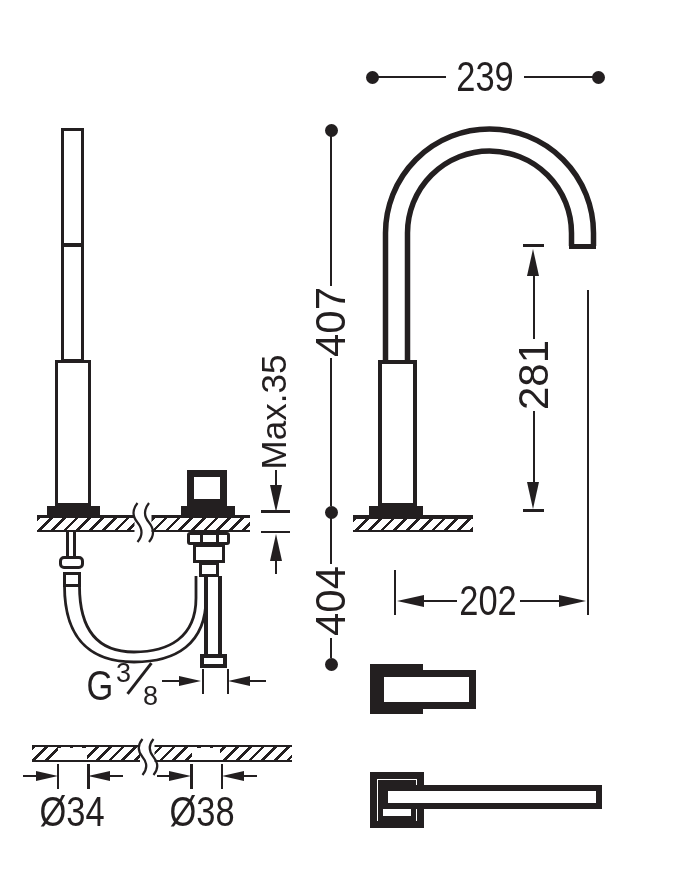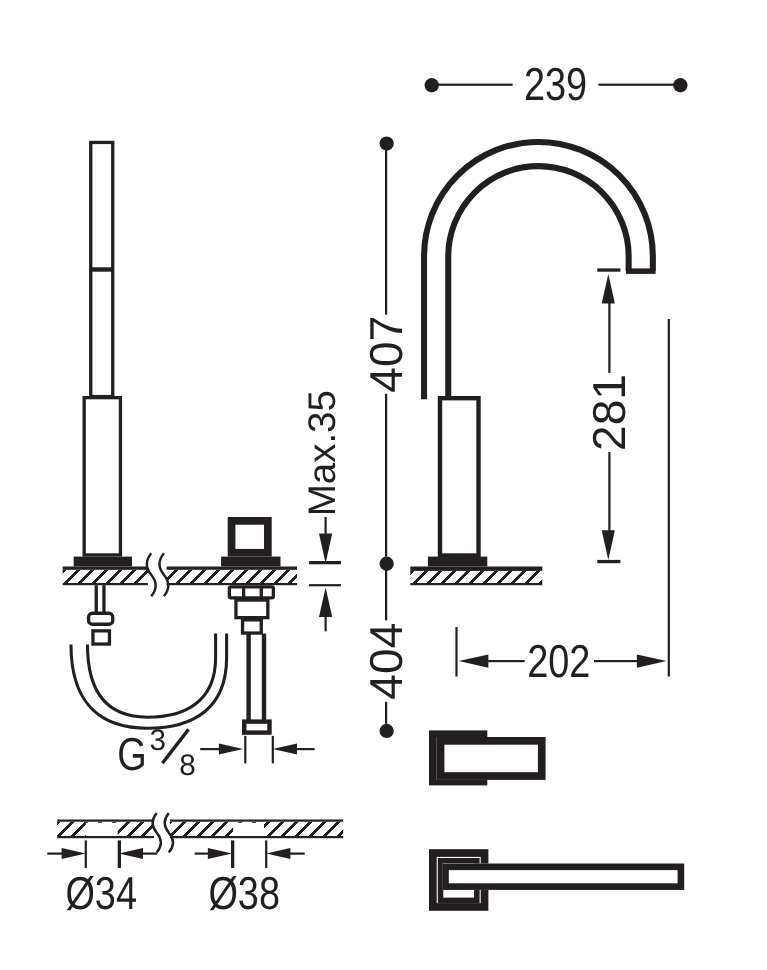--- a/index.html
+++ b/index.html
@@ -1,20 +1,20 @@
 <!DOCTYPE html>
 <html><head>
 <meta charset="utf-8">
 <style>
   :root{ --ink:#231f20; --paper:#ffffff; }
   html,body{margin:0;padding:0;background:var(--paper);}
   #canvas{position:relative;width:697px;height:882px;background:var(--paper);overflow:hidden;
           font-family:"Liberation Sans",sans-serif;}
   .abs{position:absolute;}
-  .grp{position:absolute;inset:0;margin-left:20px;}
+  .grp{position:absolute;inset:0;}
   
   .box{position:absolute;box-sizing:border-box;border:3px solid var(--ink);background:transparent;}
   .fill{position:absolute;background:var(--ink);}
   .hline{position:absolute;height:2.5px;background:var(--ink);}
   .vline{position:absolute;width:2.5px;background:var(--ink);}
   .dot{position:absolute;width:13px;height:13px;border-radius:50%;background:var(--ink);}
   .hatch{background:repeating-linear-gradient(135deg,var(--ink) 0 2.6px,var(--paper) 2.6px 9px);}
   
   .tri{position:absolute;width:0;height:0;}
   .tr-r{border-top:6.5px solid transparent;border-bottom:6.5px solid transparent;border-left:27px solid var(--ink);}

